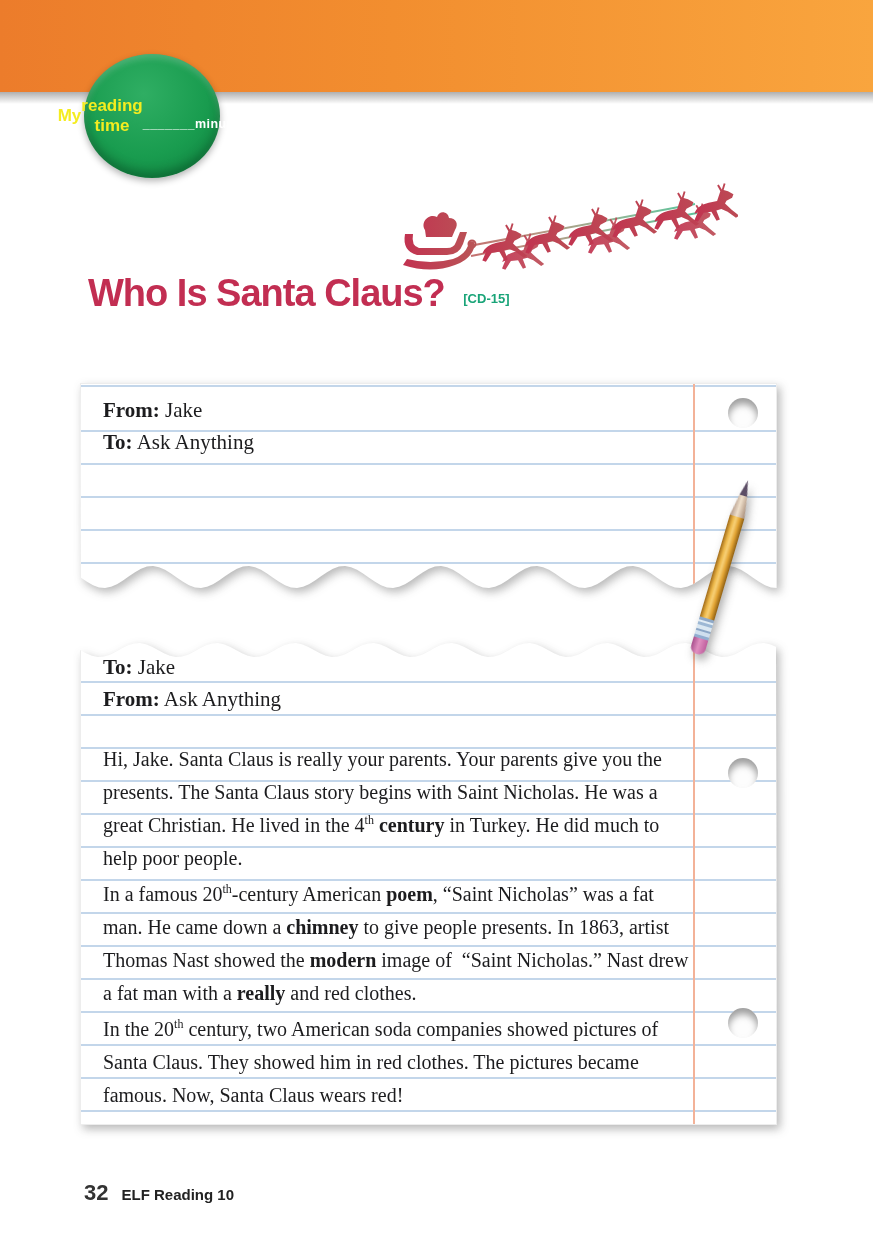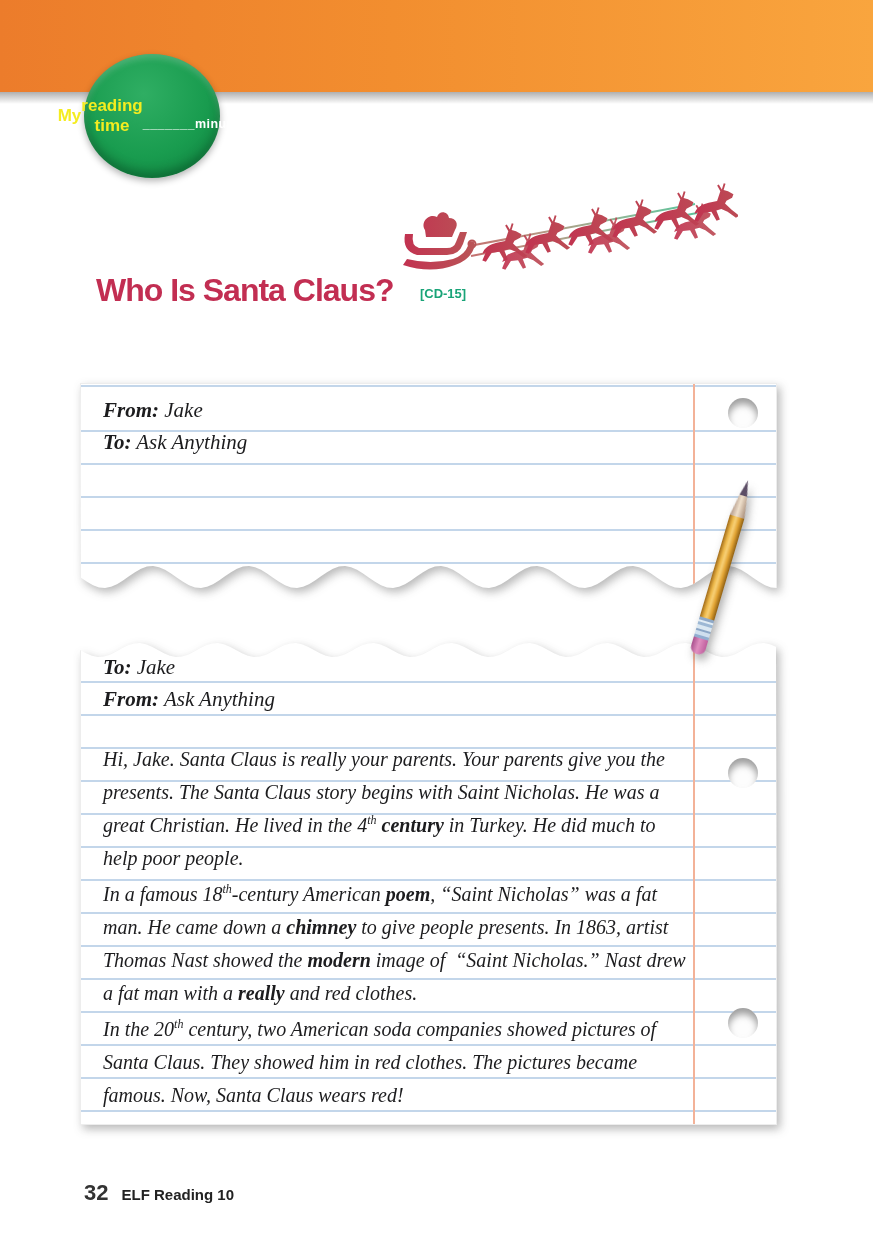--- a/index.html
+++ b/index.html
@@ -24,21 +24,21 @@
     display:flex;flex-direction:row;align-items:center;justify-content:center;
     text-align:center;
   }
   .badge .l1,.badge .l2{color:#f4ec20;font-weight:bold;font-size:17px;line-height:20px;}
   .badge .l3{color:#ffffff;font-weight:bold;font-size:12.5px;margin-top:16px;letter-spacing:.5px;}
   
   .sleigh{position:absolute;left:393px;top:166px;width:345px;height:124px;}
   
   .title-row{position:absolute;left:84px;top:272px;width:700px;white-space:nowrap;}
   .title-row h1{
-    display:inline;margin:12px;font-size:32px;font-weight:bold;letter-spacing:-1px;
+    display:inline;margin:4px;font-size:38px;font-weight:bold;letter-spacing:-1px;
     color:#c22e52;font-family:"Liberation Sans", sans-serif;
   }
   .cd-label{
     display:inline-block;margin-left:10px;font-size:13px;font-weight:bold;color:#19a478;
     transform:translateY(-3px);
   }
   
   .tear-wrap{position:absolute;filter:drop-shadow(3px 4px 5px rgba(50,50,50,.35));}
   .panel{
     position:relative;width:697px;background:#ffffff;border:1px solid #ededed;box-sizing:border-box;
@@ -49,21 +49,21 @@
     background-image:repeating-linear-gradient(180deg, rgba(0,0,0,0) 0 31px, #c3d6ea 31px 33px);
   }
   .panel1 .rules{background-position:0 15px;}
   .panel2 .rules{background-position:0 11px;}
   .margin-line{position:absolute;top:0;bottom:0;left:612px;width:2px;background:#f3b298;}
   .hole{
     position:absolute;left:647px;width:30px;height:30px;border-radius:50%;
     background:#fdfdfd;
     box-shadow:inset 0 6px 7px rgba(95,95,95,.6), inset 0 -2px 3px rgba(255,255,255,.9);
   }
-  .panel-content{position:relative;padding:0 16px 0 22px;font-style:italic;}
+  .panel-content{position:relative;padding:0 16px 0 22px;}
   .hdr-line{font-size:21px;line-height:32px;}
   .hdr-line .lbl{font-weight:bold;}
   .body-text{font-size:20px;line-height:33px;width:586px;}
   .body-text p{margin:0 0 3px 0;}
   .body-text sup{font-size:60%;vertical-align:super;line-height:0;}
   .panel1-content{padding-top:10px;}
   .panel1-content .body-text{margin-top:20px;}
   .panel2-content{padding-top:12px;}
   .panel2-content .body-text{margin-top:28px;}
   
@@ -173,21 +173,21 @@
   <div class="panel panel2" id="panel2" style="height: 487px; clip-path: polygon(0px 12px, 6px 15.2531px, 12px 17.7609px, 18px 18.949px, 24px 18.5451px, 30px 16.6419px, 36px 13.6752px, 42px 10.3248px, 48px 7.35814px, 54px 5.45489px, 60px 5.05104px, 66px 6.23911px, 72px 8.74694px, 78px 12px, 84px 15.2531px, 90px 17.7609px, 96px 18.949px, 102px 18.5451px, 108px 16.6419px, 114px 13.6752px, 120px 10.3248px, 126px 7.35814px, 132px 5.45489px, 138px 5.05104px, 144px 6.23911px, 150px 8.74694px, 156px 12px, 162px 15.2531px, 168px 17.7609px, 174px 18.949px, 180px 18.5451px, 186px 16.6419px, 192px 13.6752px, 198px 10.3248px, 204px 7.35814px, 210px 5.45489px, 216px 5.05104px, 222px 6.23911px, 228px 8.74694px, 234px 12px, 240px 15.2531px, 246px 17.7609px, 252px 18.949px, 258px 18.5451px, 264px 16.6419px, 270px 13.6752px, 276px 10.3248px, 282px 7.35814px, 288px 5.45489px, 294px 5.05104px, 300px 6.23911px, 306px 8.74694px, 312px 12px, 318px 15.2531px, 324px 17.7609px, 330px 18.949px, 336px 18.5451px, 342px 16.6419px, 348px 13.6752px, 354px 10.3248px, 360px 7.35814px, 366px 5.45489px, 372px 5.05104px, 378px 6.23911px, 384px 8.74694px, 390px 12px, 396px 15.2531px, 402px 17.7609px, 408px 18.949px, 414px 18.5451px, 420px 16.6419px, 426px 13.6752px, 432px 10.3248px, 438px 7.35814px, 444px 5.45489px, 450px 5.05104px, 456px 6.23911px, 462px 8.74694px, 468px 12px, 474px 15.2531px, 480px 17.7609px, 486px 18.949px, 492px 18.5451px, 498px 16.6419px, 504px 13.6752px, 510px 10.3248px, 516px 7.35814px, 522px 5.45489px, 528px 5.05104px, 534px 6.23911px, 540px 8.74694px, 546px 12px, 552px 15.2531px, 558px 17.7609px, 564px 18.949px, 570px 18.5451px, 576px 16.6419px, 582px 13.6752px, 588px 10.3248px, 594px 7.35814px, 600px 5.45489px, 606px 5.05104px, 612px 6.23911px, 618px 8.74694px, 624px 12px, 630px 15.2531px, 636px 17.7609px, 642px 18.949px, 648px 18.5451px, 654px 16.6419px, 660px 13.6752px, 666px 10.3248px, 672px 7.35814px, 678px 5.45489px, 684px 5.05104px, 690px 6.23911px, 696px 8.74694px, 697px 487px, 0px 487px);">
     <div class="rules"></div>
     <div class="margin-line"></div>
     <div class="hole" style="top:119px;"></div>
     <div class="hole" style="top:369px;"></div>
     <div class="panel-content panel2-content">
       <div class="hdr-line"><span class="lbl">To:</span> <span>Jake</span></div>
       <div class="hdr-line"><span class="lbl">From:</span> <span>Ask Anything</span></div>
       <div class="body-text">
         <p><span>Hi, Jake. Santa Claus is really your parents. Your parents give you the presents. The Santa Claus story begins with Saint Nicholas. He was a great Christian. He lived in the 4</span><sup>th</sup><span> </span><b>century</b><span> in Turkey. He did much to help poor people.</span></p>
-        <p><span>In a famous 18</span><sup>th</sup><span>-century American </span><b>poem</b><span>, “Saint Nicholas” was a fat man. He came down a </span><b>chimney</b><span> to give people presents. In 1863, artist Thomas Nast showed the </span><b>modern</b><span> image of &nbsp;“Saint Nicholas.” Nast drew a fat man with a </span><b>really</b><span> and red clothes.</span></p>
+        <p><span>In a famous 20</span><sup>th</sup><span>-century American </span><b>poem</b><span>, “Saint Nicholas” was a fat man. He came down a </span><b>chimney</b><span> to give people presents. In 1863, artist Thomas Nast showed the </span><b>modern</b><span> image of &nbsp;“Saint Nicholas.” Nast drew a fat man with a </span><b>really</b><span> and red clothes.</span></p>
         <p><span>In the 20</span><sup>th</sup><span> century, two American soda companies showed pictures of Santa Claus. They showed him in red clothes. The pictures became famous. Now, Santa Claus wears red!</span></p>
       </div>
     </div>
   </div>
 </div>
 
 <div class="pencil">
   <div class="p-tip"></div>
   <div class="p-wood"></div>
   <div class="p-body"></div>

